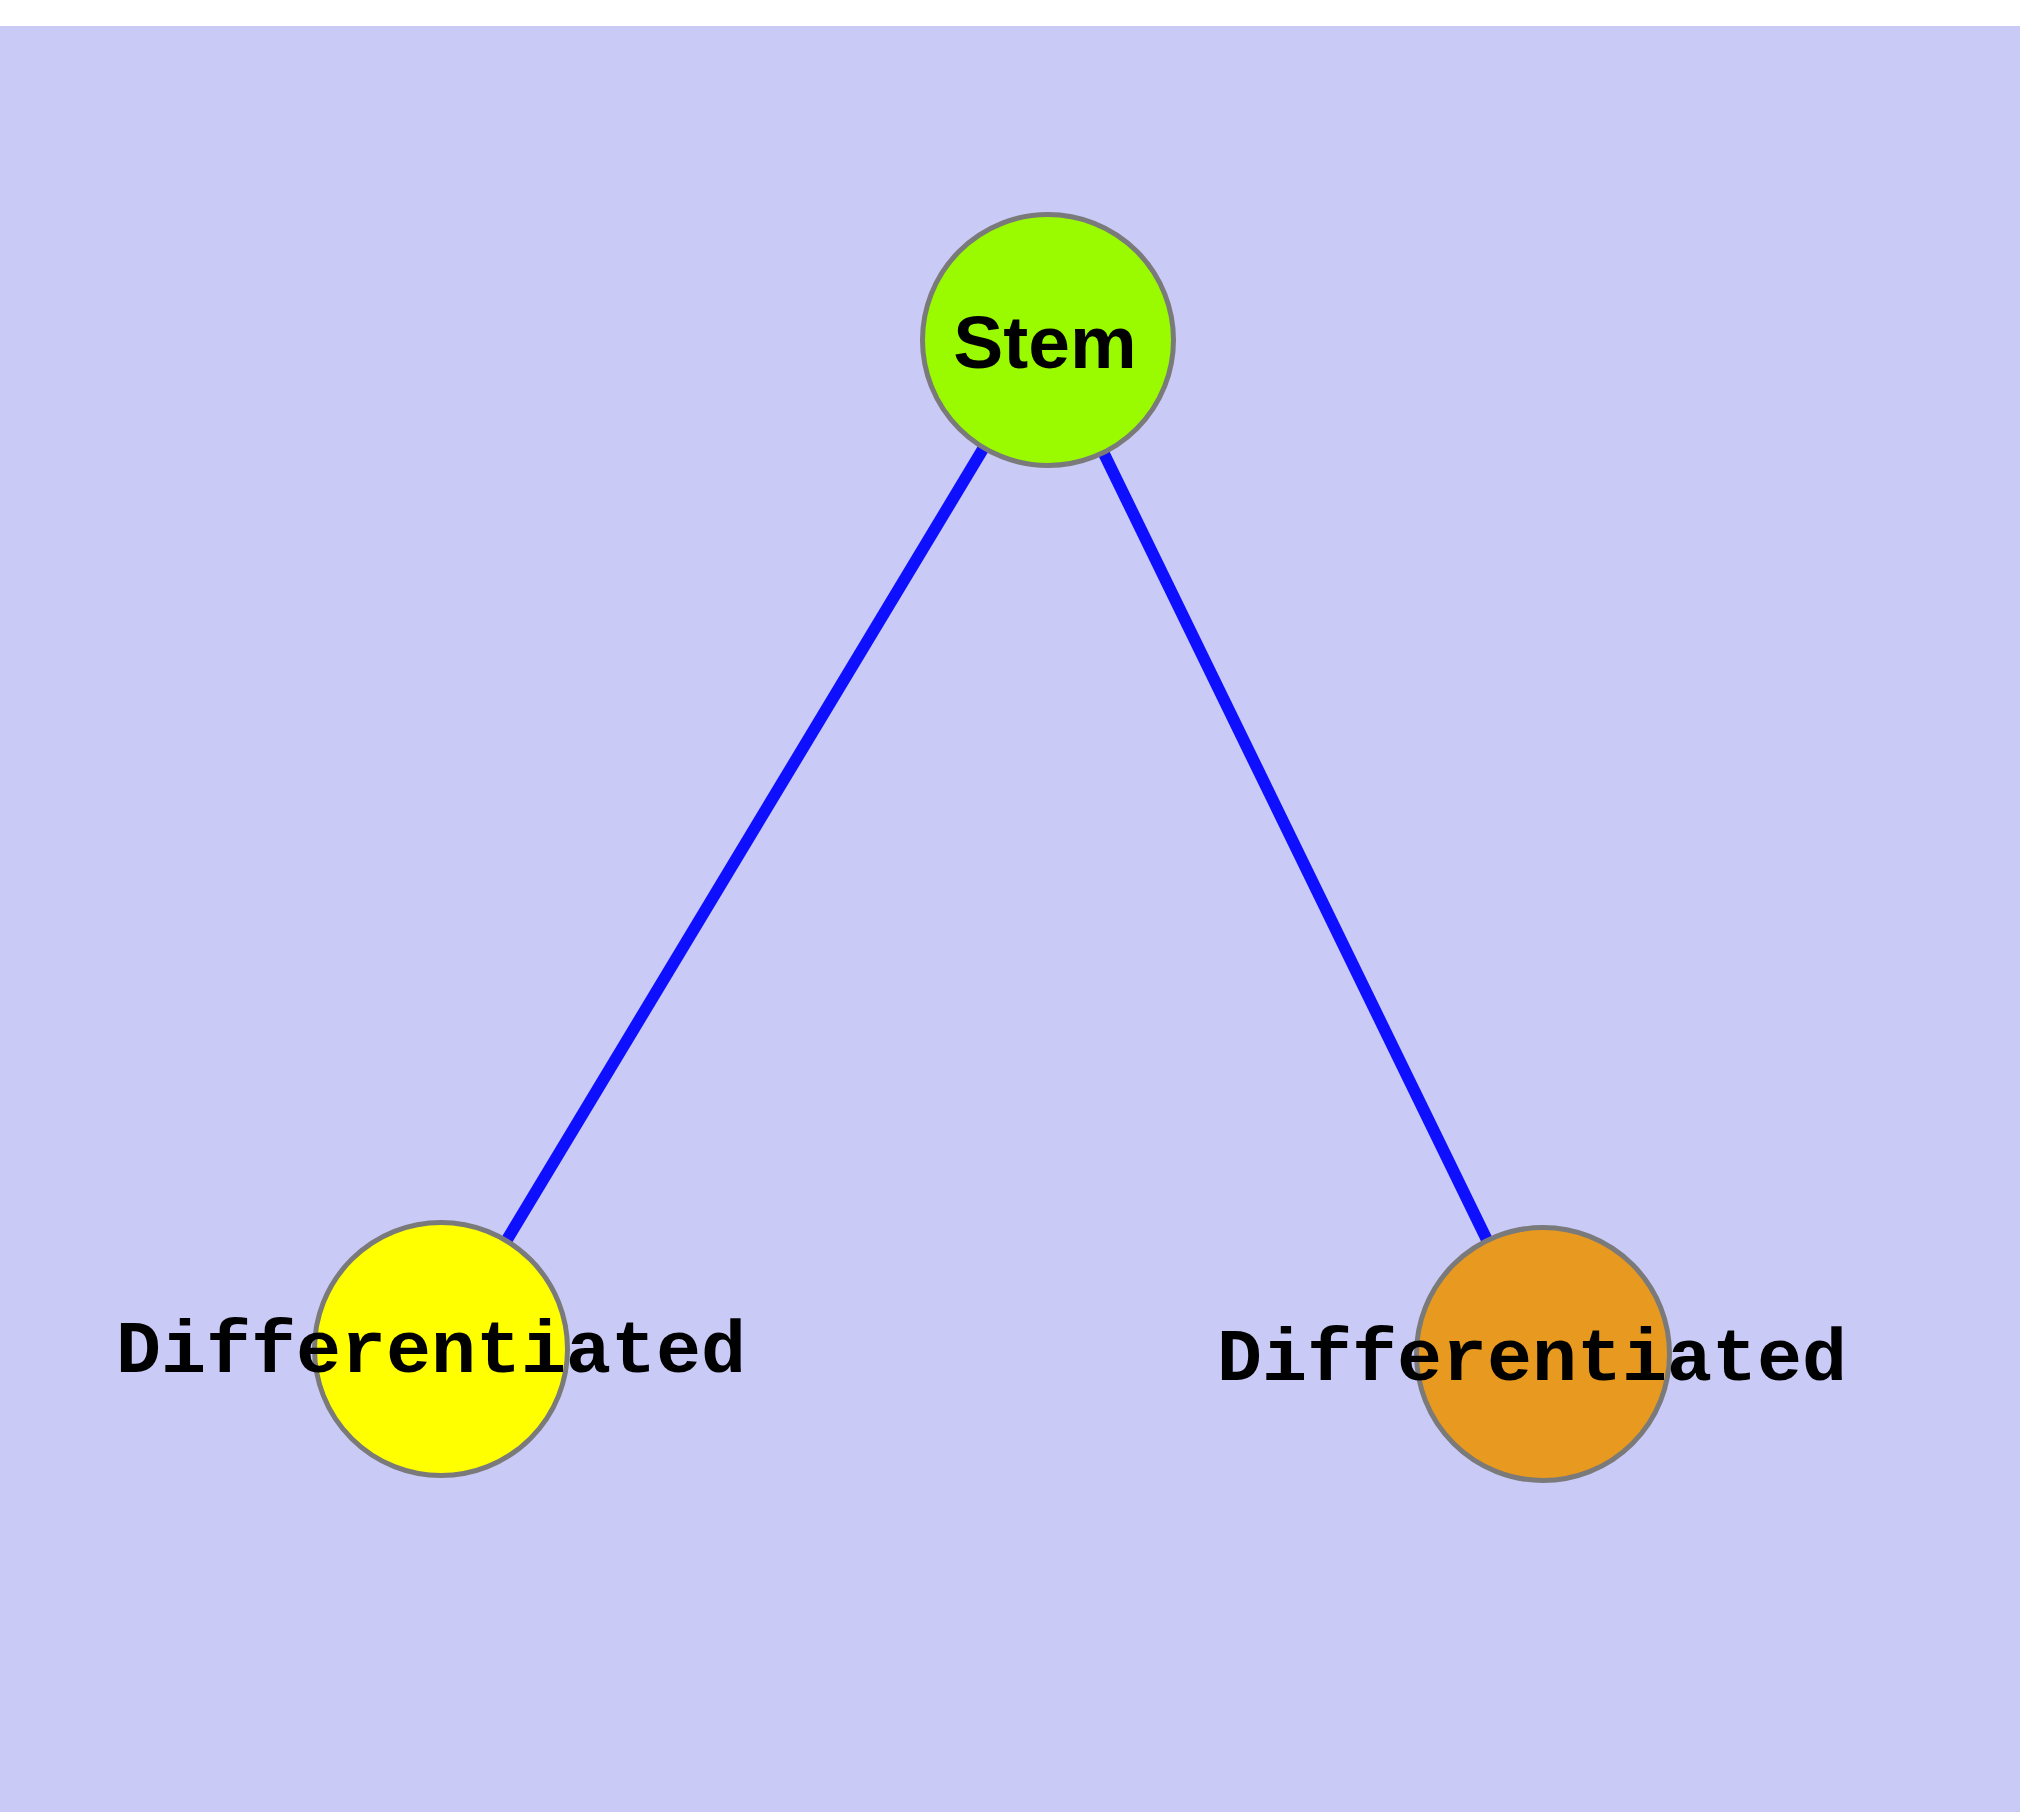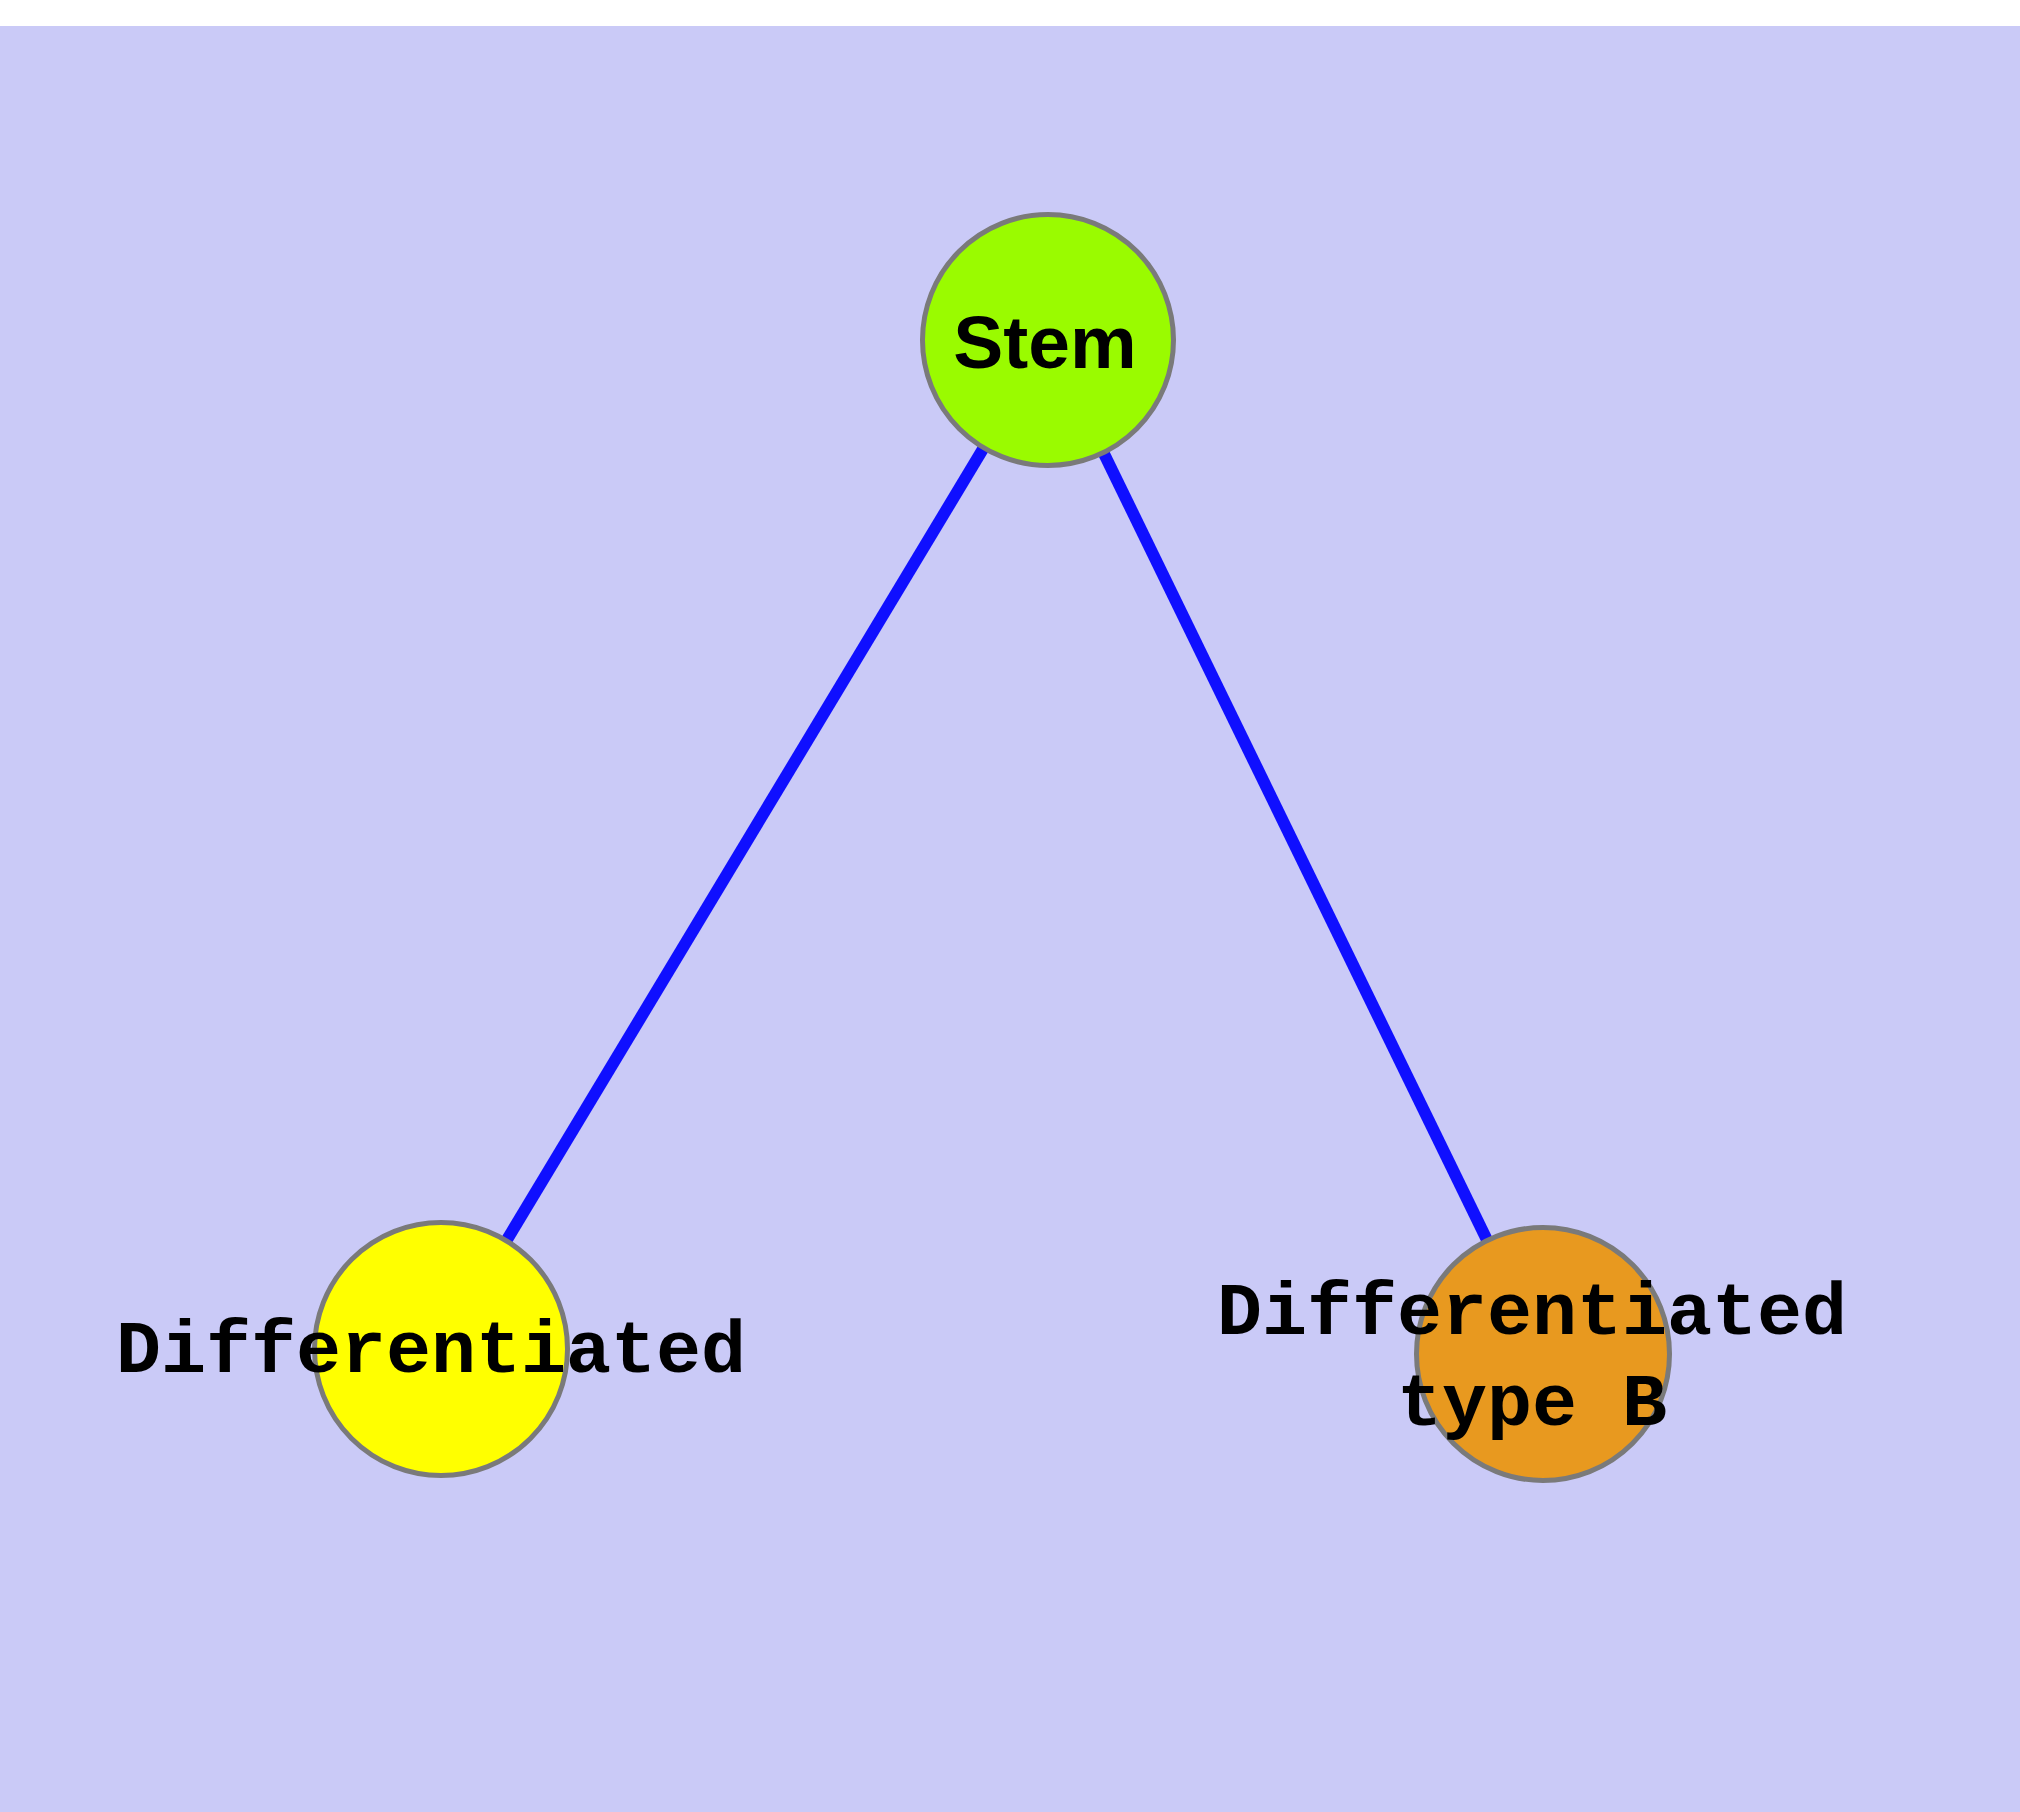--- a/index.html
+++ b/index.html
@@ -109,17 +109,16 @@
   <div class="node node-type-b" style="background-color: rgb(232, 153, 31);"></div>
 
   <div class="node-label label-stem">Stem</div>
 
   <div class="node-label label-type-a">
     <span class="label-line">Differentiated</span>
   </div>
 
   <div class="node-label label-type-b">
     <span class="label-line">Differentiated</span>
-    <span class="label-line">type B</span>
   </div>
 
 </div>
 
 
 </body></html>

